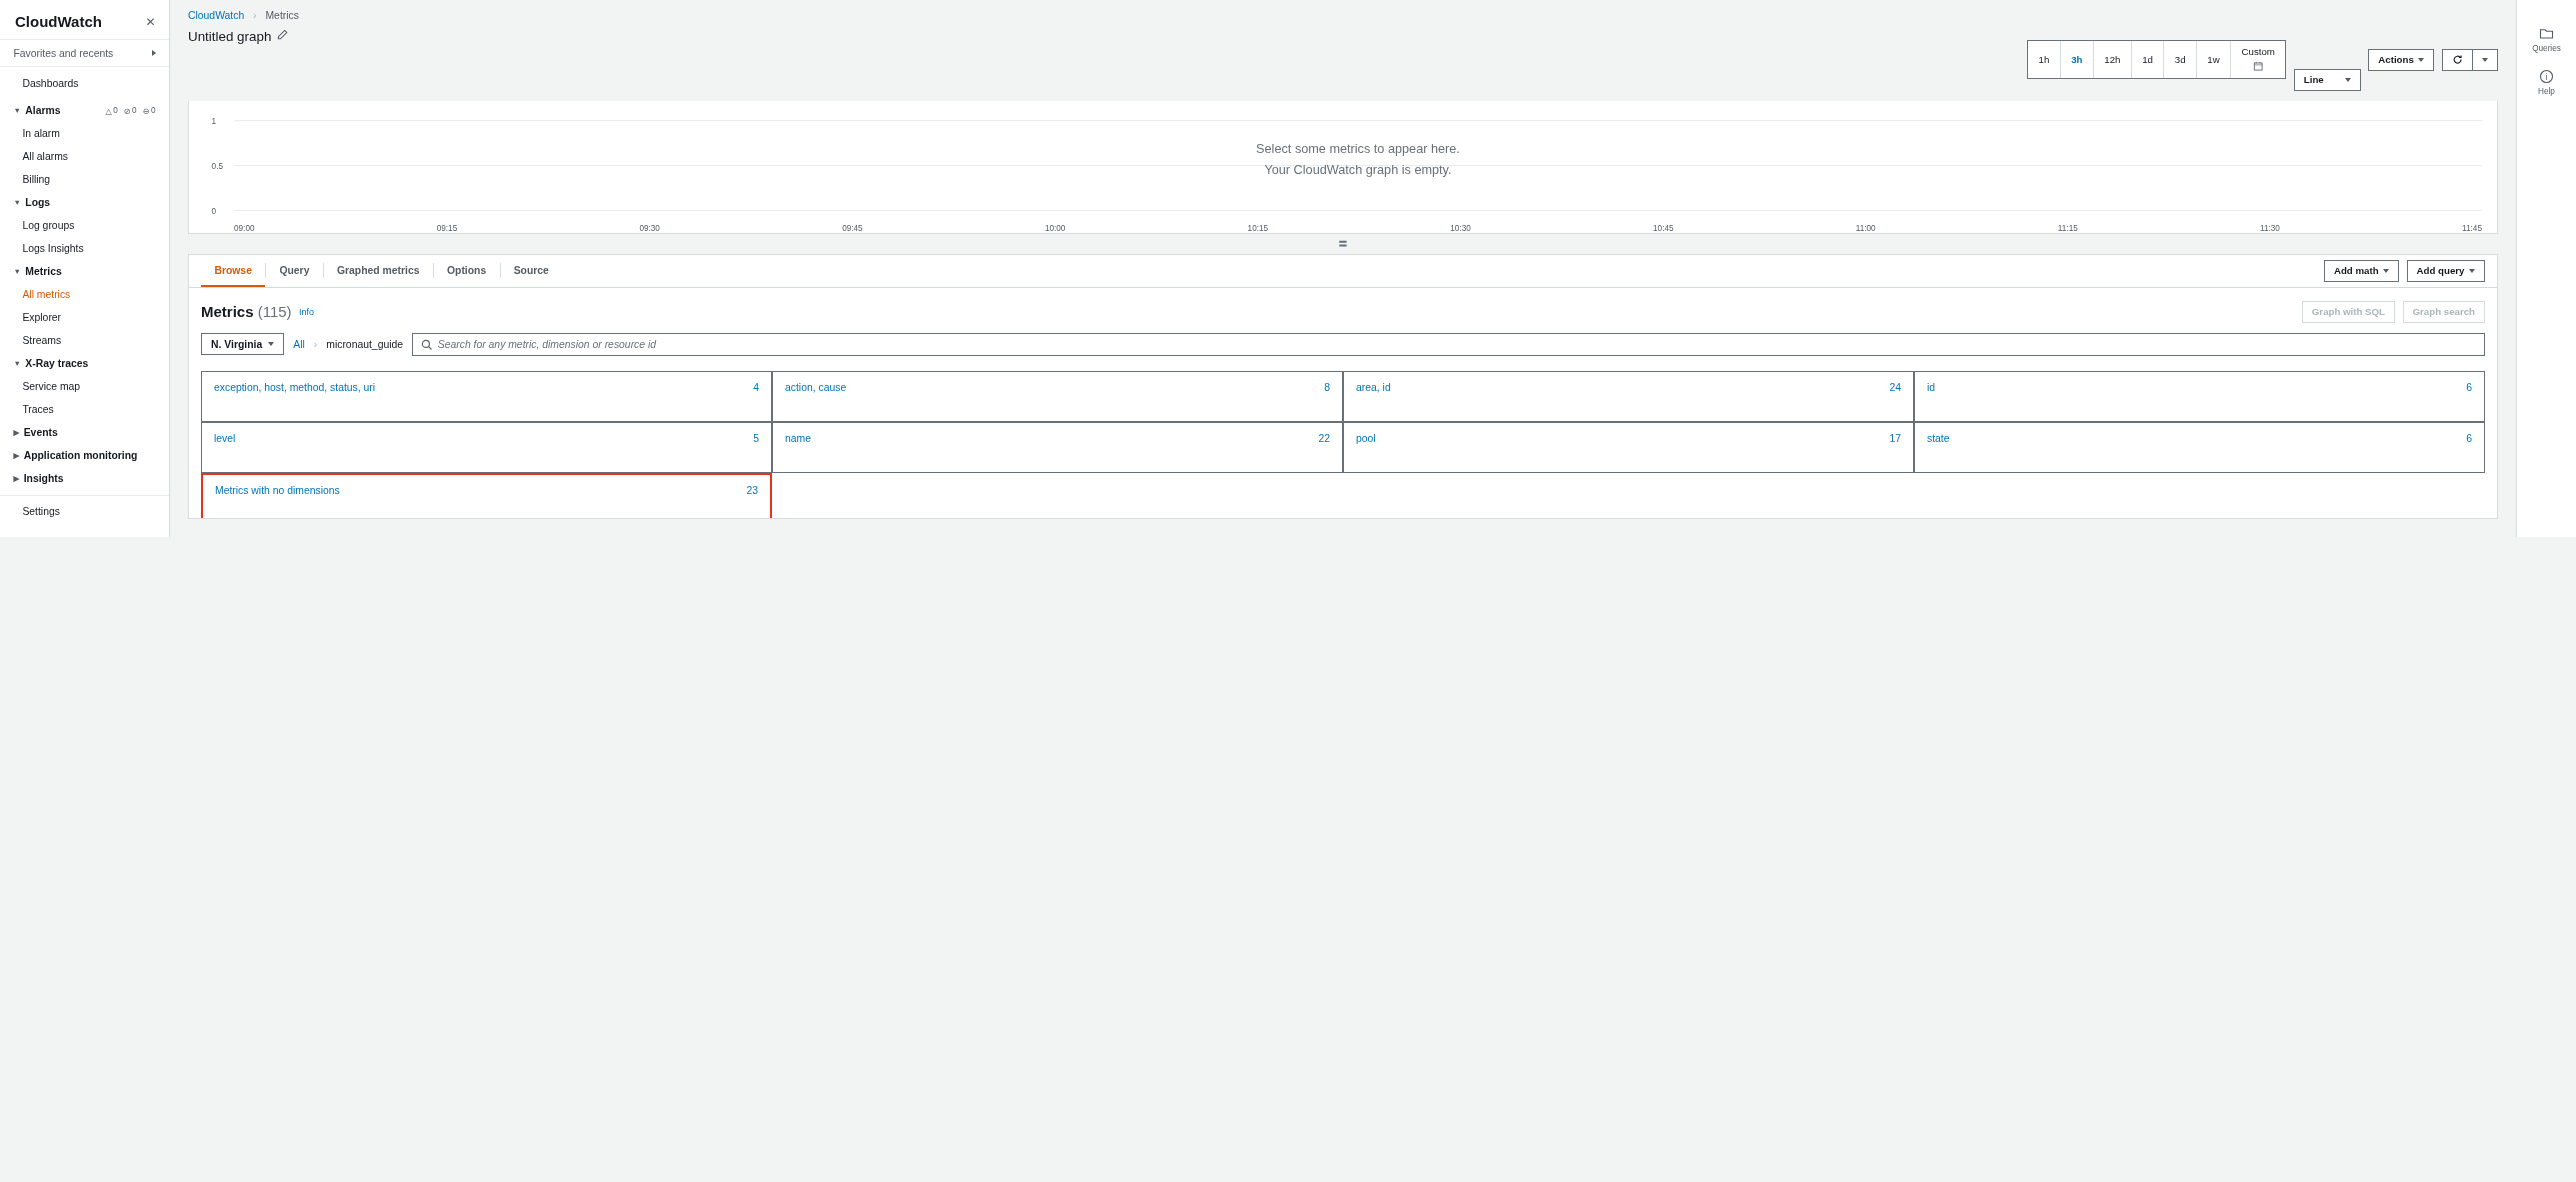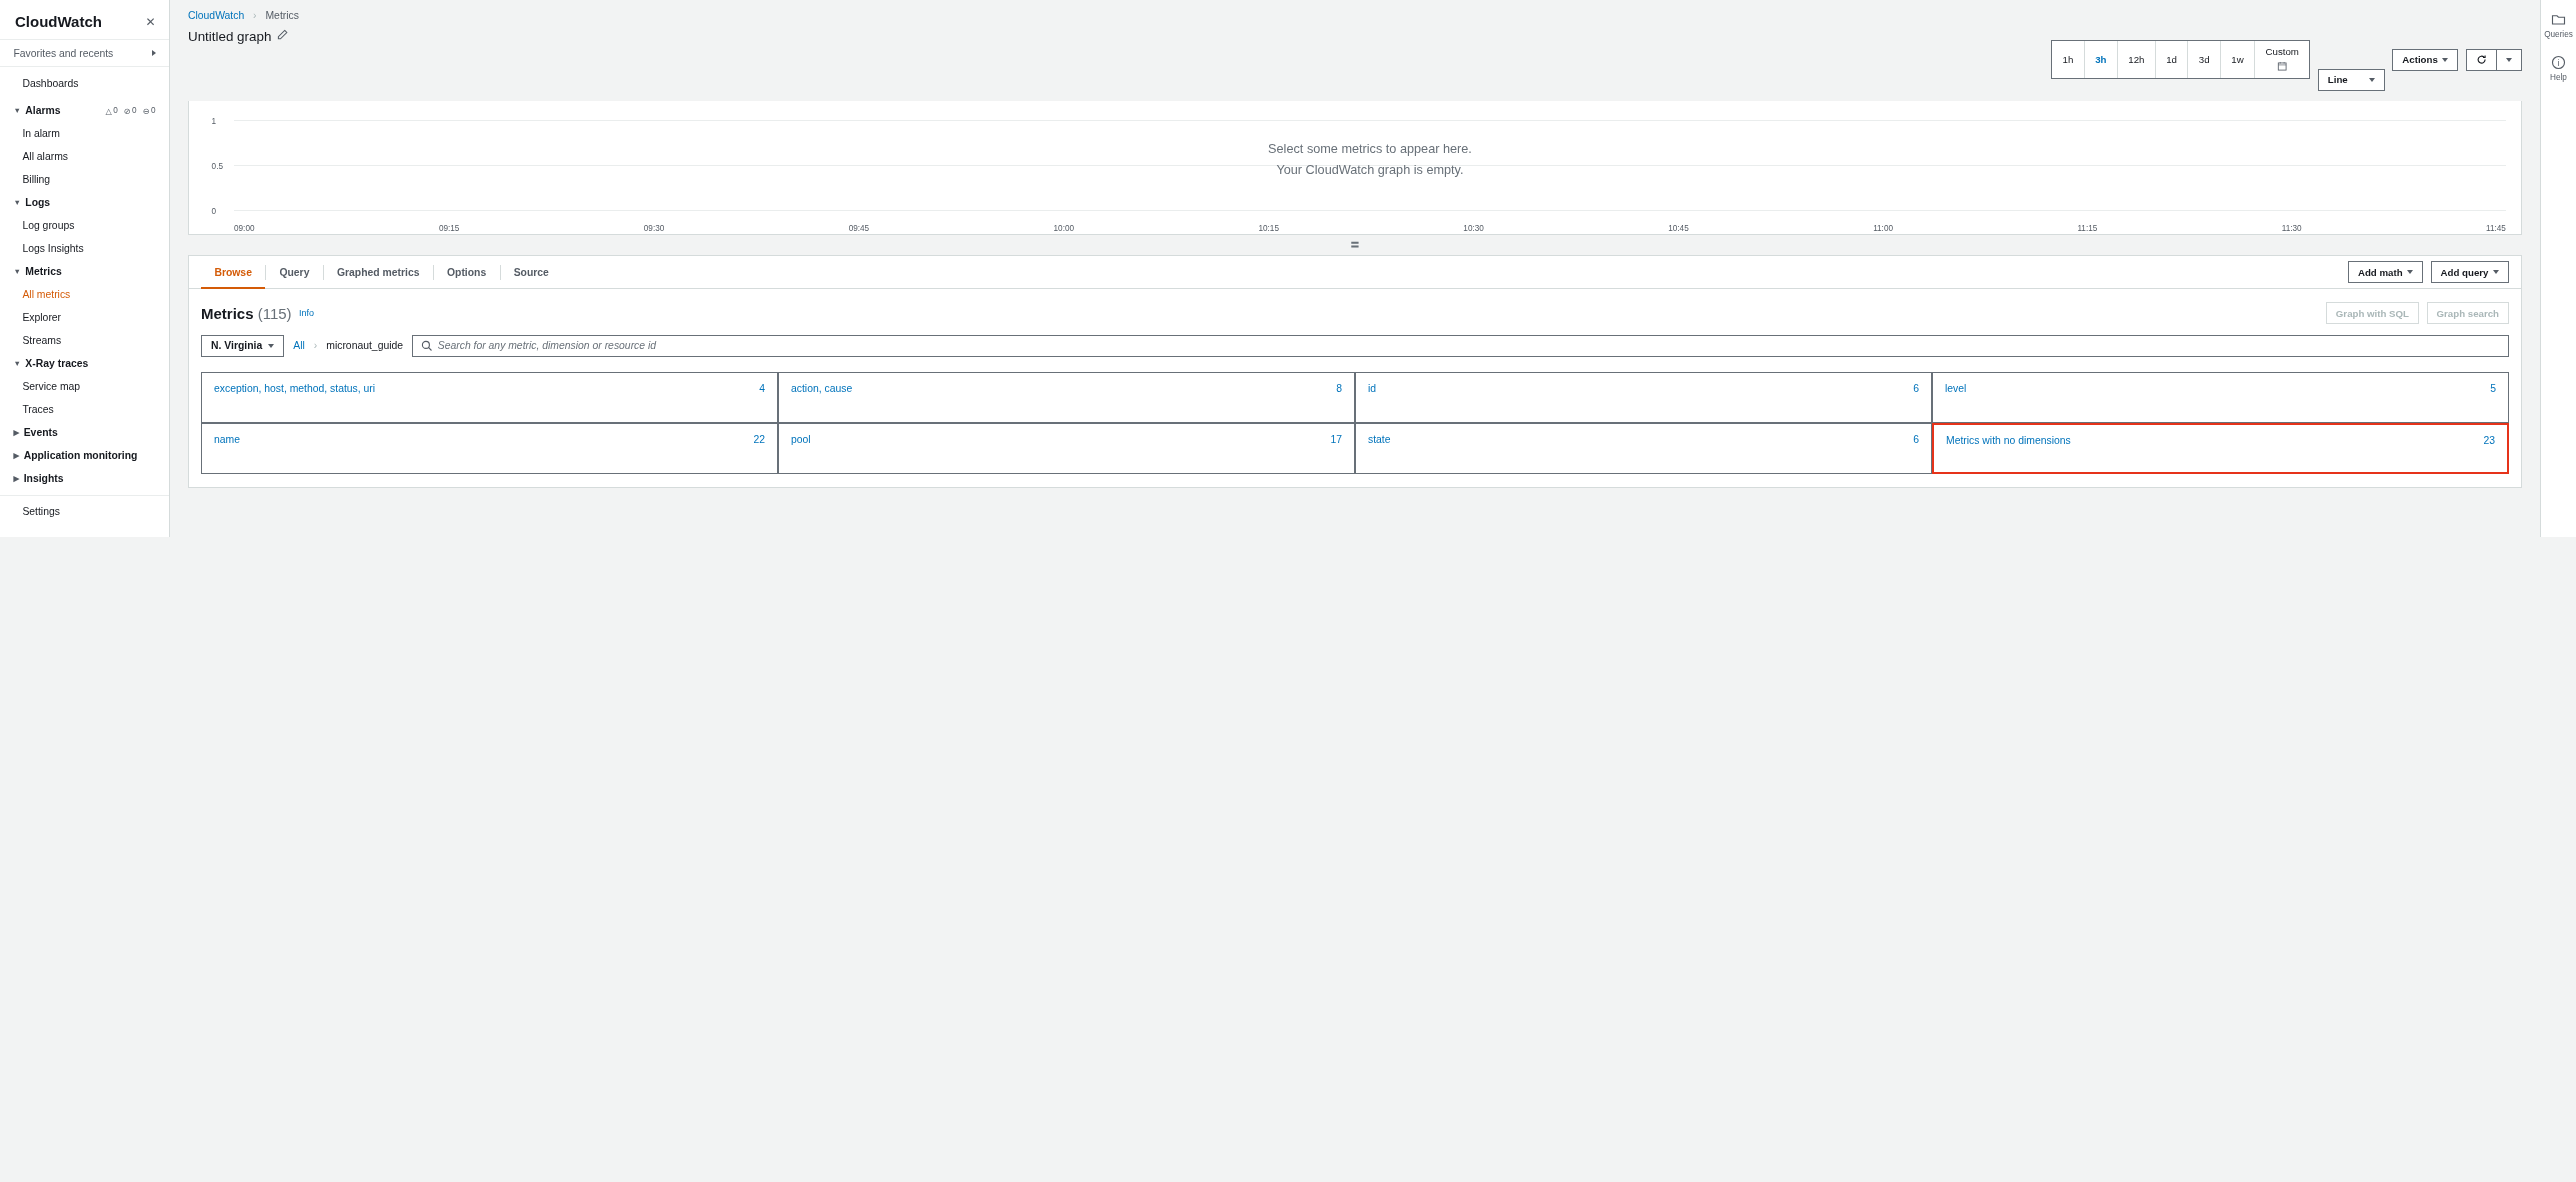--- a/index.html
+++ b/index.html
@@ -74,21 +74,21 @@
 .search-box input { border:none; outline:none; flex:1; font-size:10.4px; font-style:italic; color:#687078; background:transparent; }
 .search-box input::placeholder { color:#687078; font-style:italic; }
 
 .cards { display:grid; grid-template-columns: repeat(4, 1fr); gap:0; }
 .card { border:0.7px solid #687078; padding:10.4px 12px; min-height:51px; cursor:pointer; display:flex; justify-content:space-between; align-items:flex-start; color:#0073bb; }
 .card .cname { max-width:80%; }
 .card .ccount { font-weight:400; }
 .card.hl { border:2.2px solid #e6331a; }
 
 
-.rail { width:36px; border-left:0.7px solid #d5dbdb; background:#fff; display:flex; flex-direction:column; align-items:center; padding-top:12px; gap:16.4px; }
+.rail { width:60px; border-left:0.7px solid #d5dbdb; background:#fff; display:flex; flex-direction:column; align-items:center; padding-top:26px; gap:16.4px; }
 .rail-item { display:flex; flex-direction:column; align-items:center; gap:3px; color:#545b64; font-size:8.2px; cursor:pointer; }
 .rail-item svg, .rail-item .ic { width:15px; height:15px; }
 
 .icon-tri { display:inline-block; width:0; height:0; border-left:3px solid transparent; border-right:3px solid transparent; border-top:4.5px solid #545b64; }
 .icon-tri-r { display:inline-block; width:0; height:0; border-top:3px solid transparent; border-bottom:3px solid transparent; border-left:4.5px solid #545b64; }
 </style>
 </head>
 <body>
 
 <aside class="sidebar">
@@ -298,20 +298,24 @@
     <div class="cards">
       <div class="card">
           <span class="cname">exception, host, method, status, uri</span>
           <span class="ccount">4</span>
         </div>
       <div class="card">
           <span class="cname">action, cause</span>
           <span class="ccount">8</span>
         </div>
       <div class="card">
+          <span class="cname">area, id</span>
+          <span class="ccount">24</span>
+        </div>
+      <div class="card">
           <span class="cname">id</span>
           <span class="ccount">6</span>
         </div>
       <div class="card">
           <span class="cname">level</span>
           <span class="ccount">5</span>
         </div>
       <div class="card">
           <span class="cname">name</span>
           <span class="ccount">22</span>

